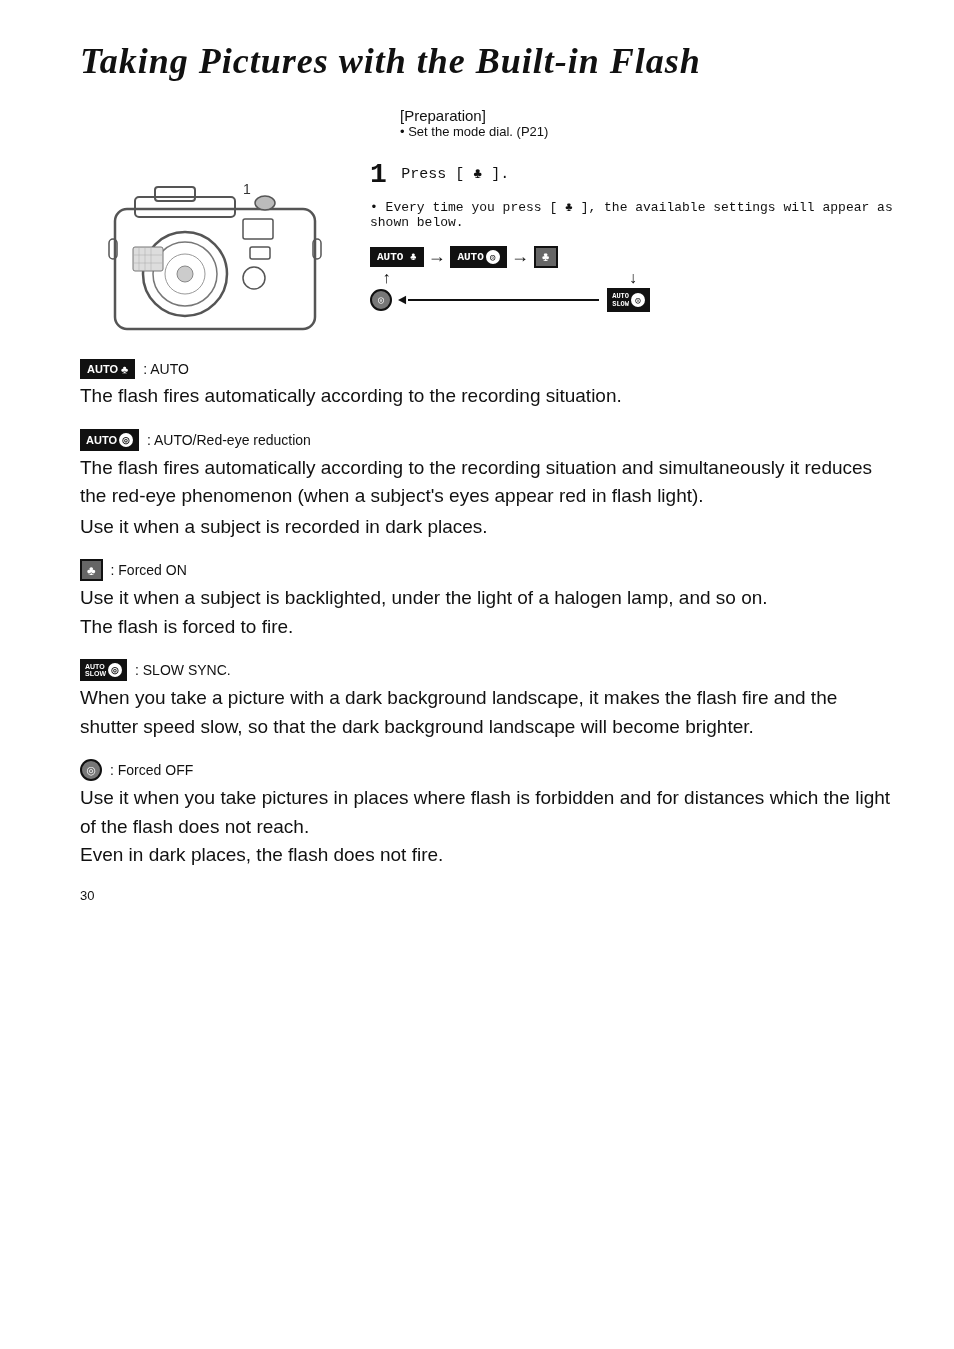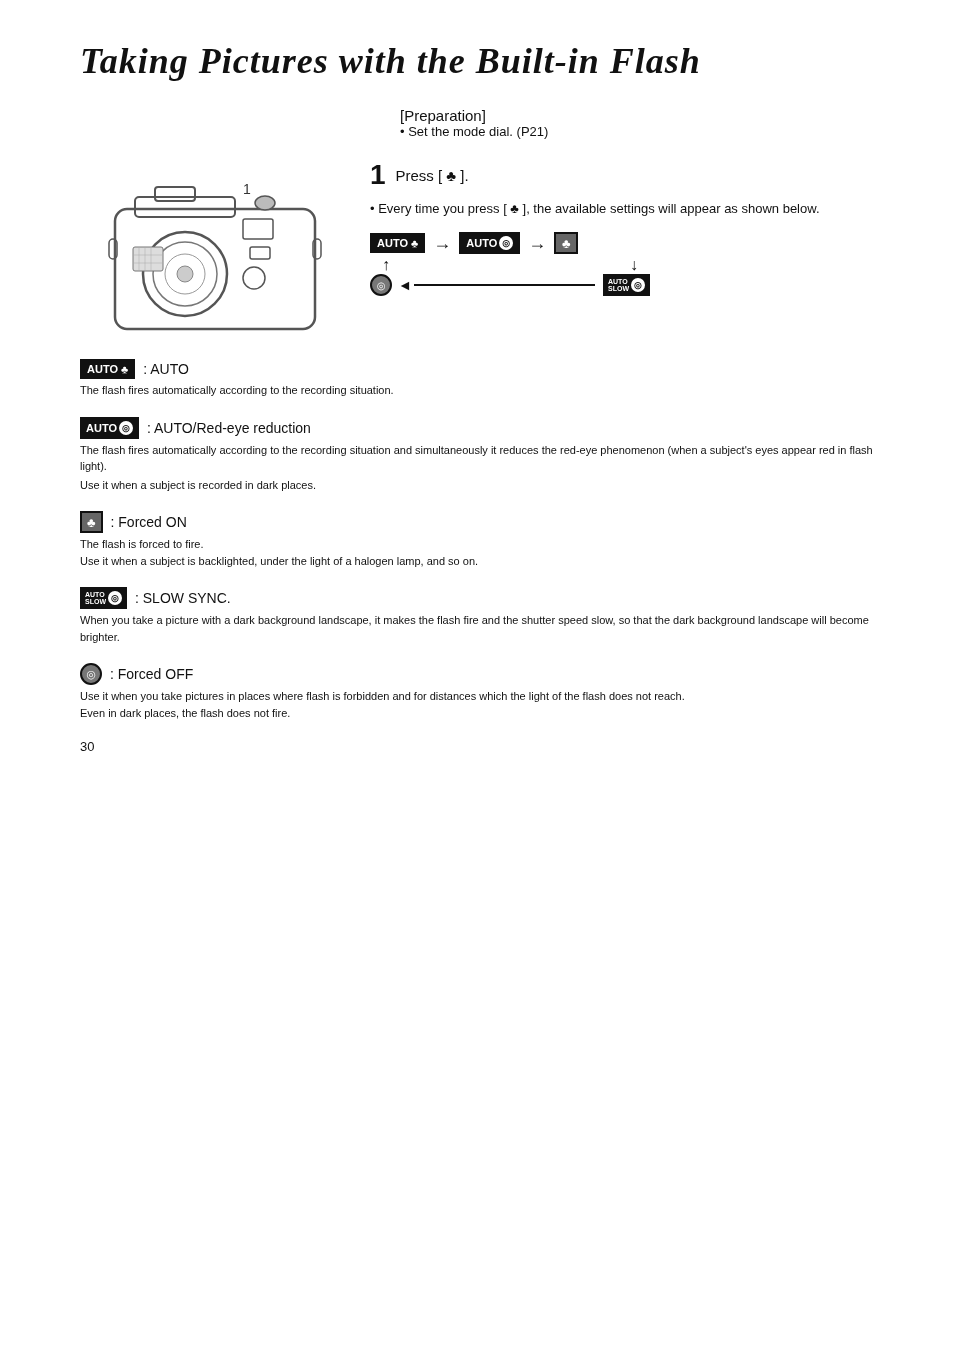--- a/index.html
+++ b/index.html
@@ -45,20 +45,21 @@
       justify-content: center;
       padding-top: 10px;
     }
     .camera-svg {
       width: 240px;
       height: 180px;
     }
     .step-block {
       flex: 1;
       padding-top: 0px;
+      font-family: Liberation Mono, monospace;
     }
     .step-number {
       font-size: 28px;
       font-weight: bold;
       display: inline-block;
       margin-right: 6px;
       vertical-align: middle;
     }
     .step-press {
       font-size: 15px;
@@ -80,21 +81,21 @@
       display: flex;
       align-items: center;
       gap: 8px;
       margin-bottom: 3px;
     }
     .desc-title-text {
       font-size: 14px;
       font-weight: normal;
     }
     .desc-body {
-      font-size: 11px;
+      font-size: 19px;
       line-height: 1.5;
     }
     .page-number {
       font-size: 13px;
     }
     
     .diag-wrapper {
       margin-top: 16px;
       position: relative;
       width: 300px;
@@ -214,22 +215,22 @@
     </div>
     <div class="desc-body">The flash fires automatically according to the recording situation and simultaneously it reduces the red-eye phenomenon (when a subject's eyes appear red in flash light).</div>
     <div class="desc-body" style="margin-top:2px;">Use it when a subject is recorded in dark places.</div>
   </div>
 
   <div class="desc-section">
     <div class="desc-title-line">
       <span style="display:inline-flex;align-items:center;justify-content:center;border:2px solid #111;background:#666;color:#fff;font-weight:bold;font-size:13px;padding:2px 5px;min-width:22px;height:22px;">♣</span>
       <span class="desc-title-text">: Forced ON</span>
     </div>
+    <div class="desc-body">Use it when a subject is backlighted, under the light of a halogen lamp, and so on.</div>
     <div class="desc-body">The flash is forced to fire.</div>
-    <div class="desc-body">Use it when a subject is backlighted, under the light of a halogen lamp, and so on.</div>
   </div>
 
   <div class="desc-section">
     <div class="desc-title-line">
       <span style="display:inline-flex;align-items:center;border:2px solid #111;background:#111;color:#fff;font-weight:bold;font-size:7px;padding:2px 3px;gap:2px;white-space:nowrap;">AUTO<br>SLOW<span style="display:inline-flex;align-items:center;justify-content:center;width:14px;height:14px;border-radius:50%;background:#fff;color:#111;font-size:9px;">◎</span></span>
       <span class="desc-title-text">: SLOW SYNC.</span>
     </div>
     <div class="desc-body">When you take a picture with a dark background landscape, it makes the flash fire and the shutter speed slow, so that the dark background landscape will become brighter.</div>
   </div>
 

